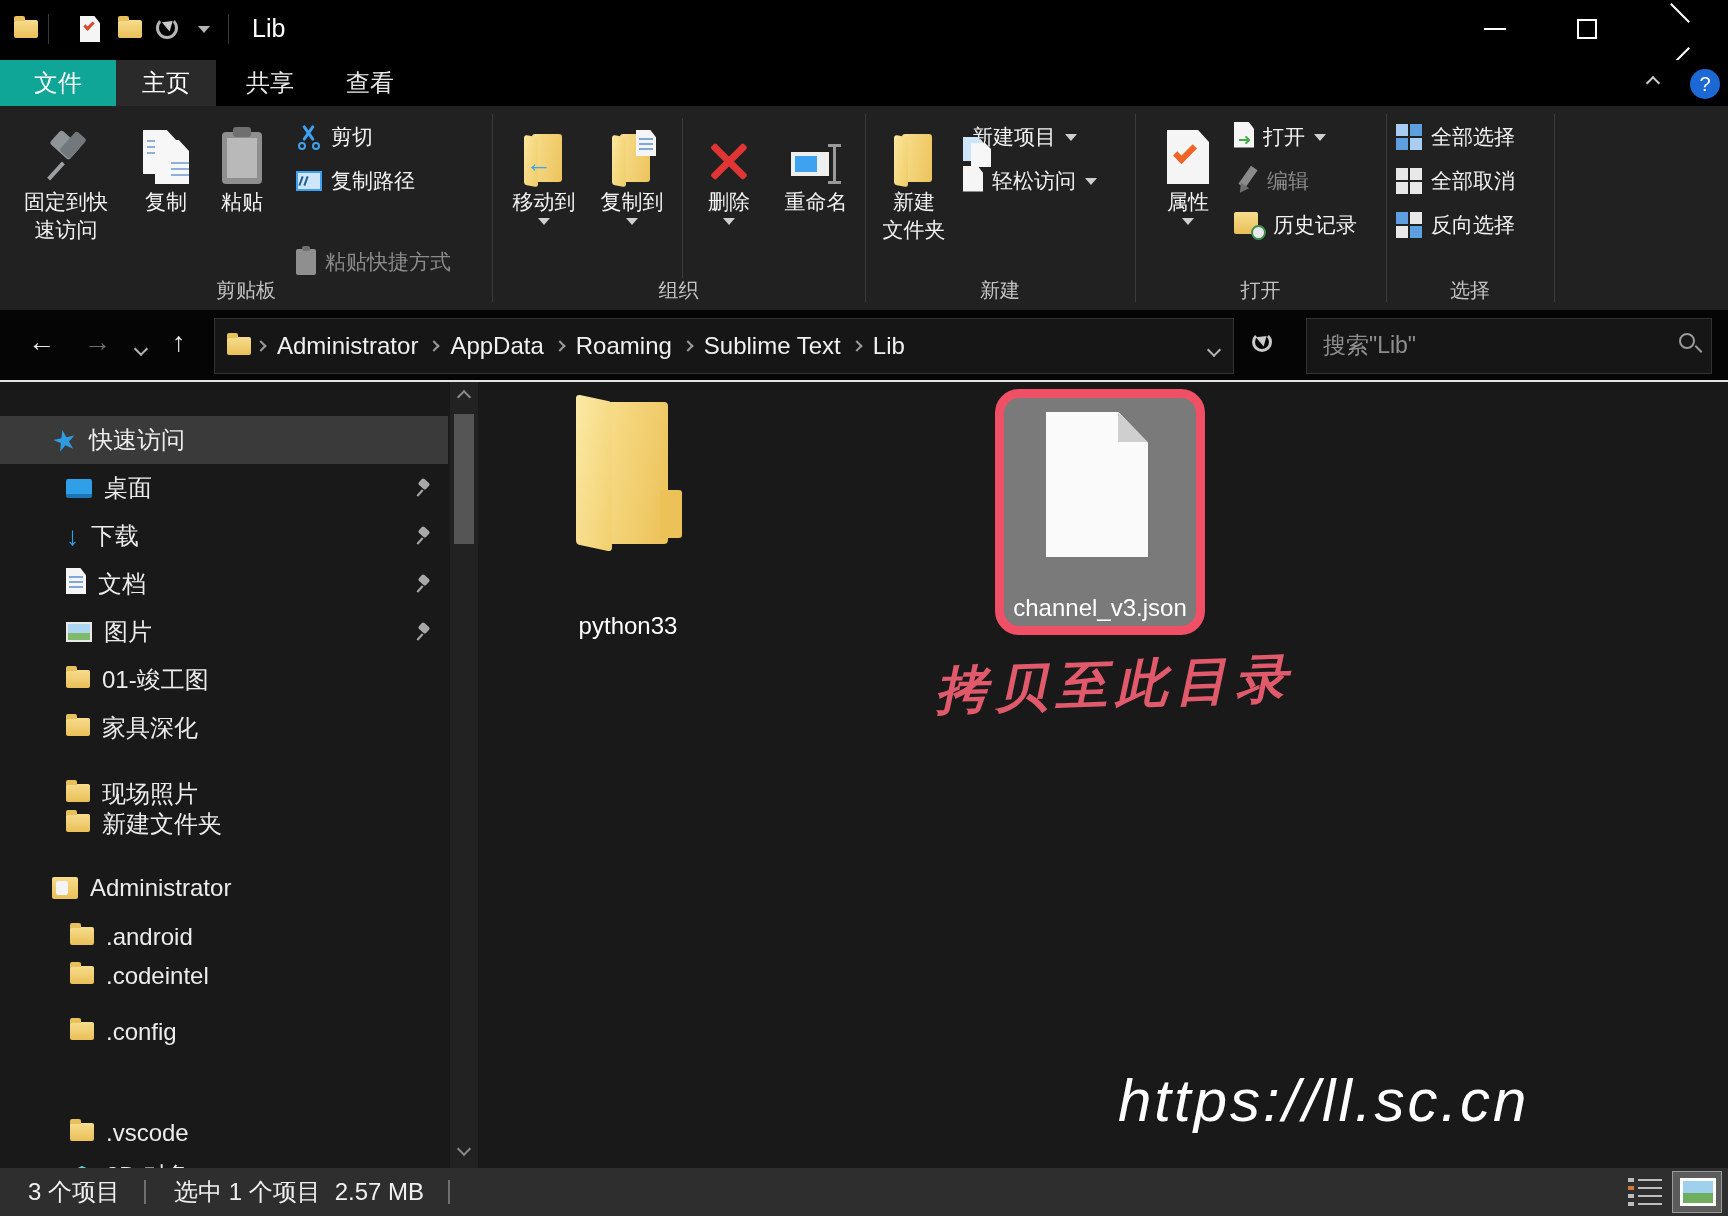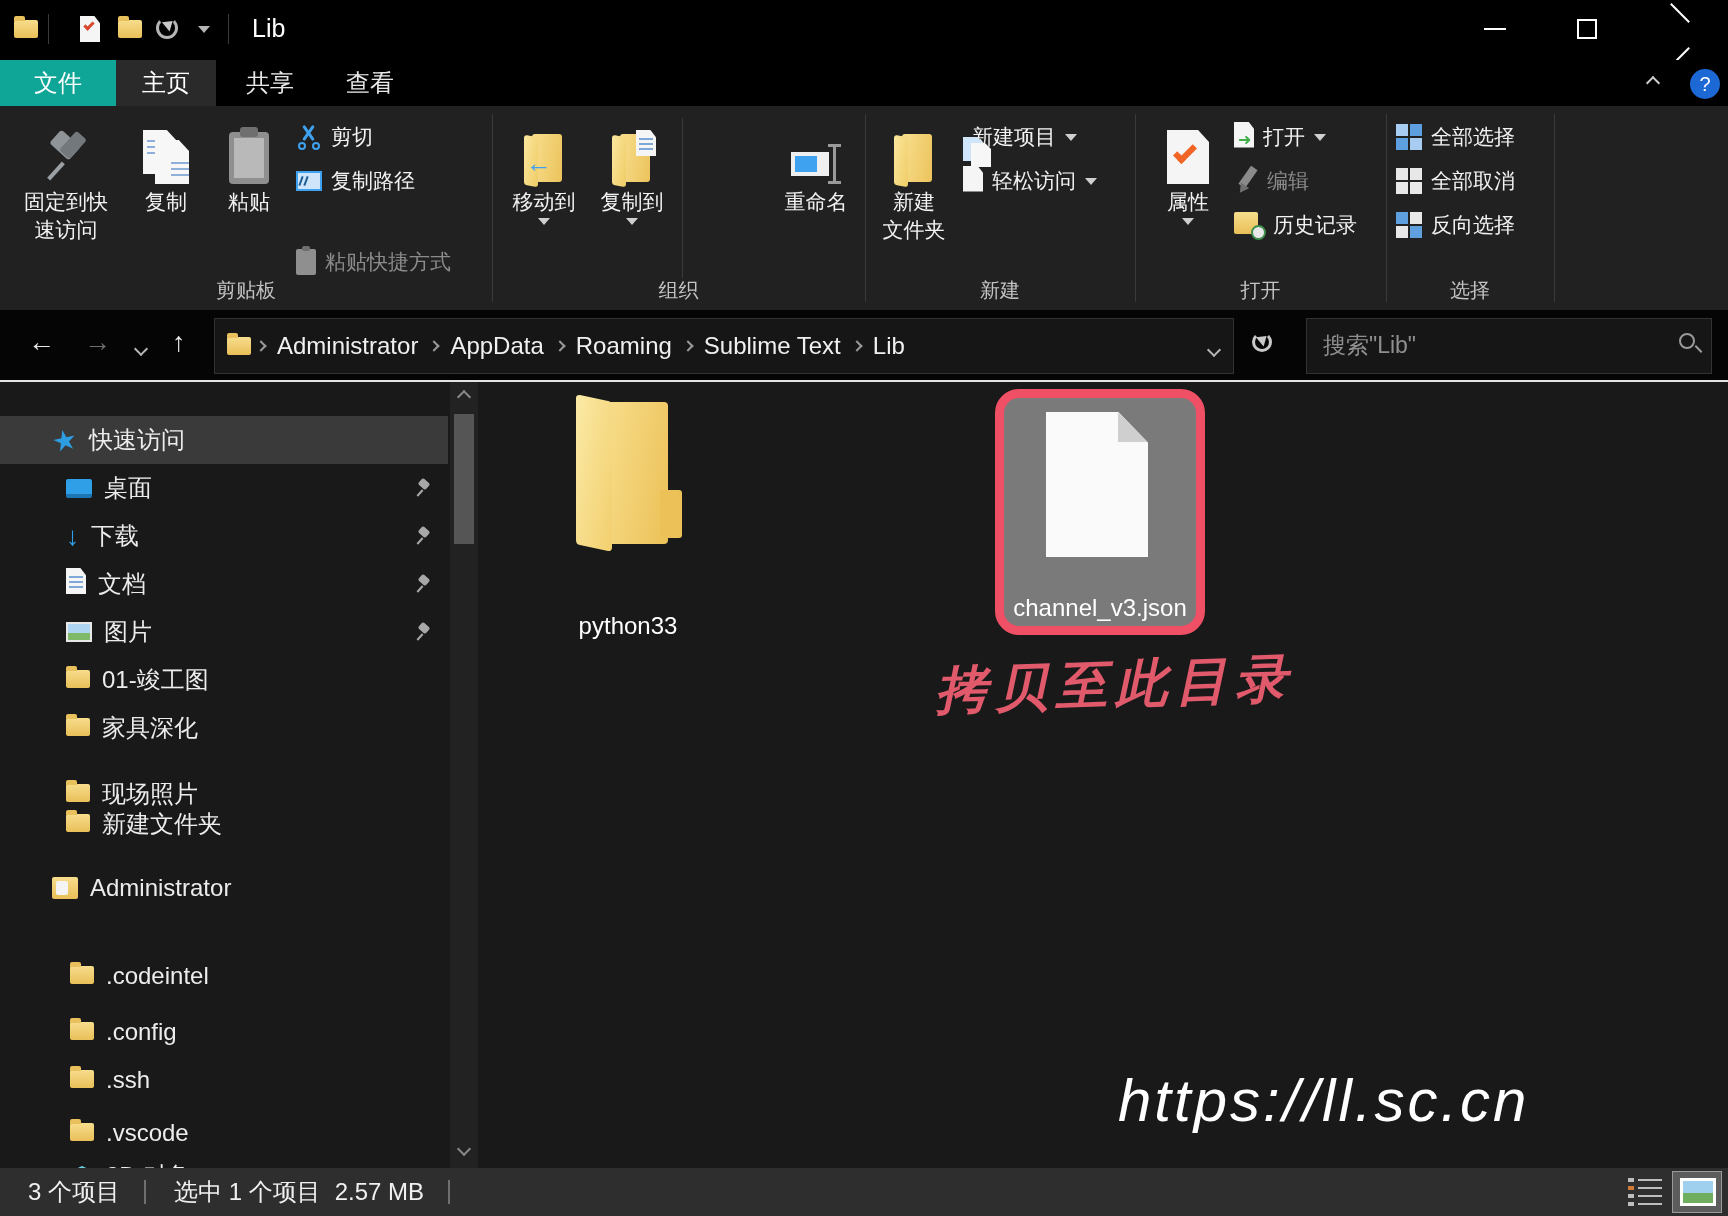--- a/index.html
+++ b/index.html
@@ -234,21 +234,21 @@
               </div>
           <div class="p2">
                 <div class="ln" style="left:16px;top:22px;width:22px;"></div>
                 <div class="ln" style="left:16px;top:28px;width:22px;"></div>
                 <div class="ln" style="left:16px;top:34px;width:22px;"></div>
               </div>
             </div>
         </div>
         <div class="blab">复制</div>
       </div>
-      <div class="bigbtn" style="left:210px;width:78px;align-items:center;">
+      <div class="bigbtn" style="left:203px;width:78px;align-items:center;">
         <div class="icbox">
             <div class="clip">
               <div class="inner"></div>
             </div>
           </div>
         <div class="blab">粘贴</div>
       </div>
       <div class="smallbtn r1" style="left:296px;">
         <span class="scis">
             <span class="b1"></span>
@@ -293,20 +293,27 @@
                   <div class="ln" style="top:13px;"></div>
                   <div class="ln" style="top:18px;"></div>
                 </div>
               </div>
             </div>
           </div>
         <div class="blab">复制到</div>
         <div class="caret" style="margin-top:2px;"></div>
       </div>
       <div class="gdivider" style="left:190px;top:12px;height:160px;"></div>
+      <div class="bigbtn" style="left:198px;width:78px;">
+        <div class="icbox">
+            <div class="xmark"></div>
+          </div>
+        <div class="blab">删除</div>
+        <div class="caret" style="margin-top:2px;"></div>
+      </div>
       <div class="bigbtn" style="left:280px;width:88px;">
         <div class="icbox">
             <div class="rename-ic">
               <div class="box"></div>
               <div class="fill"></div>
               <div class="beam"></div>
             </div>
           </div>
         <div class="blab">重命名</div>
       </div>
@@ -487,31 +494,31 @@
       <span class="slabel">现场照片</span>
     </div>
     <div class="srow ind1" style="top:418px;">
       <span><span class="folder-sm" style="display:inline-block;"></span></span>
       <span class="slabel">新建文件夹</span>
     </div>
     <div class="srow ind0" style="top:482px;">
       <span class="userfold"></span>
       <span class="slabel">Administrator</span>
     </div>
+    <div class="srow ind2" style="top:531px;">
+      <span><span class="folder-sm" style="display:inline-block;"></span></span>
+      <span class="slabel">.android</span>
+    </div>
     <div class="srow ind2" style="top:570px;text-align:center;">
       <span><span class="folder-sm" style="display:inline-block;"></span></span>
       <span class="slabel">.codeintel</span>
     </div>
     <div class="srow ind2" style="top:626px;">
       <span><span class="folder-sm" style="display:inline-block;"></span></span>
       <span class="slabel">.config</span>
-    </div>
-    <div class="srow ind2" style="top:674px;">
-      <span><span class="folder-sm" style="display:inline-block;"></span></span>
-      <span class="slabel">.ssh</span>
     </div>
     <div class="srow ind2" style="top:727px;">
       <span><span class="folder-sm" style="display:inline-block;"></span></span>
       <span class="slabel">.vscode</span>
     </div>
     <div class="srow ind2" style="top:770px;">
       <span class="cube3d"></span>
       <span class="slabel">3D 对象</span>
     </div>
 

